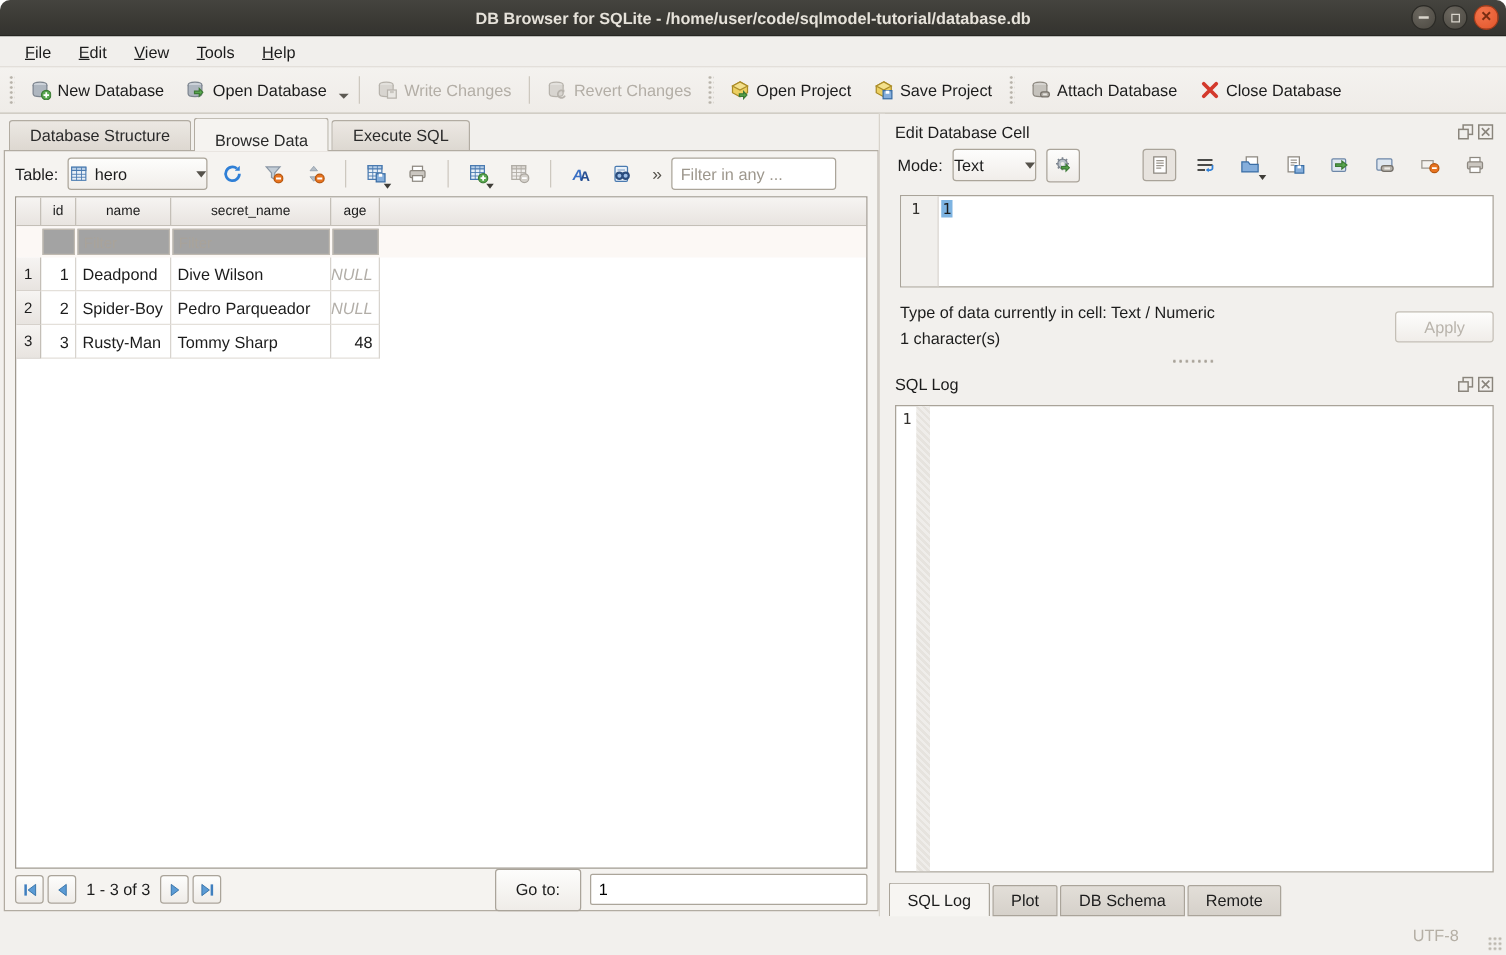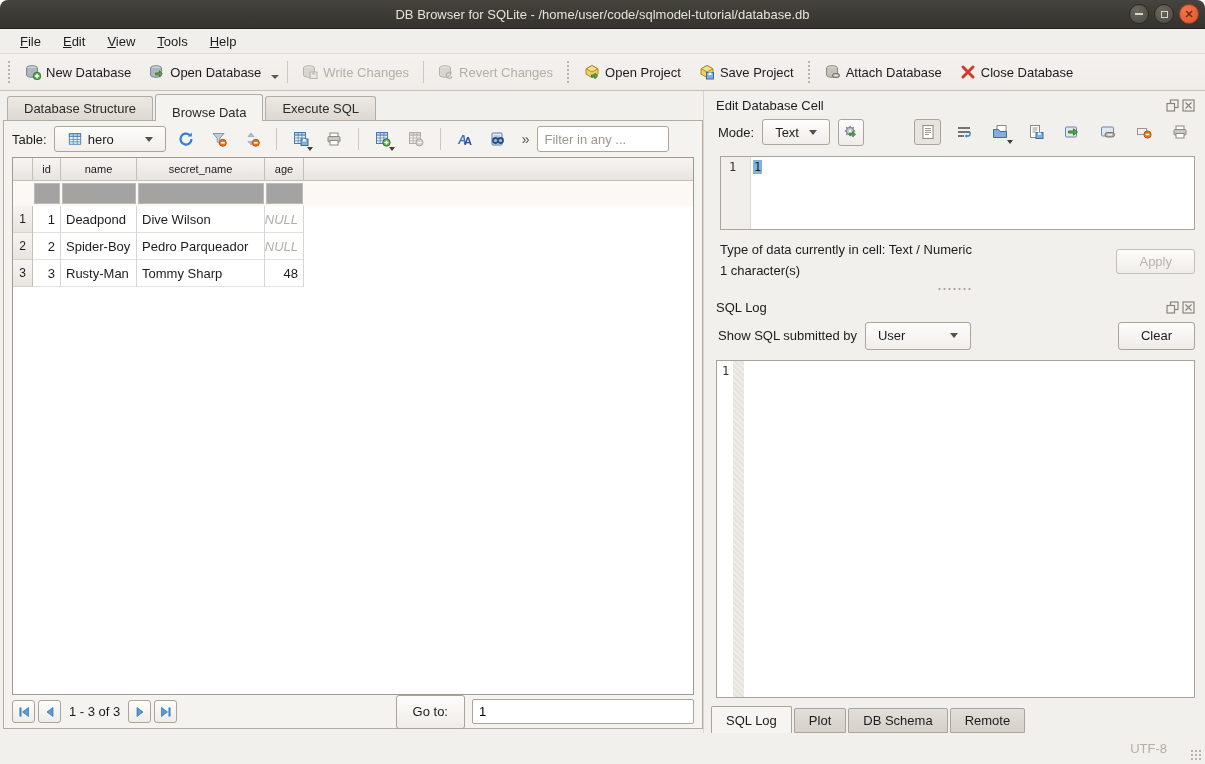--- a/index.html
+++ b/index.html
@@ -1,21 +1,21 @@
 <!DOCTYPE html>
 <html><head>
 <meta charset="utf-8">
 <style>
   * { margin:0; padding:0; box-sizing:border-box; }
   html,body { width:1205px; height:764px; font-family:"Liberation Sans",sans-serif; font-size:13px; color:#1c1c1c; background:#fff; }
   .window { width:1205px; height:764px; display:flex; flex-direction:column; background:#f2f0ed; border-radius:8px 8px 0 0; overflow:hidden; }
 
   
   .titlebar { height:29px; flex:0 0 29px; background:linear-gradient(#45443f,#3a3934 60%,#34332f); display:flex; align-items:center; position:relative; border-bottom:1px solid #262521; }
-  .title-text { flex:1; text-align:center; color:#e6e2da; font-weight:normal; font-size:13px; }
+  .title-text { flex:1; text-align:center; color:#e6e2da; font-weight:bold; font-size:13px; }
   .win-controls { position:absolute; right:6px; top:4px; display:flex; gap:5px; }
   .win-btn { width:20px; height:20px; border-radius:50%; background:radial-gradient(circle at 35% 30%,#6b675f,#4b4841); border:1px solid #2b2a26; display:flex; align-items:center; justify-content:center; }
   .win-btn.close { background:radial-gradient(circle at 35% 30%,#f4754c,#e0552b); border-color:#a33c1b; }
   .win-btn .bar { width:8px; height:2px; background:#d9d5cc; }
   .win-btn .box { width:7px; height:7px; border:1.5px solid #d9d5cc; }
   .win-btn .x { color:#7a2d12; font-size:11px; font-weight:bold; line-height:1; }
 
   
   .menubar { height:25px; flex:0 0 25px; background:#f1efec; display:flex; align-items:center; padding-left:10px; gap:2px; border-bottom:1px solid #dedad3; }
   .menu-item { padding:2px 10px; display:inline-block; }
@@ -35,21 +35,21 @@
 
   
   .left-pane { width:703px; flex:0 0 703px; display:flex; flex-direction:column; padding:2px 0 4px 3px; }
   .main-tabs { height:27px; flex:0 0 27px; display:flex; align-items:flex-end; padding-left:4px; position:relative; z-index:2; }
   .main-tab { padding:4px 16px 4px 16px; background:linear-gradient(#ece8e3,#ddd8d1); border:1px solid #b2aca2; border-bottom:none; margin-right:2px; border-radius:3px 3px 0 0; color:#2a2a2a; height:24px; }
   .main-tab.active { background:#f5f3f0; height:27px; padding-top:10px; position:relative; top:1px; font-weight:normal; }
   .tab-frame { flex:1; border:1px solid #b2aca2; background:#f5f3f0; display:flex; flex-direction:column; min-height:0; }
 
   
   .browse-bar { height:36px; flex:0 0 36px; display:flex; align-items:center; padding:0 8px; gap:7px; }
-  .combo { height:26px; background:linear-gradient(#fdfdfc,#f1eeea); border:1px solid #aba59a; border-radius:3px; display:flex; align-items:center; padding:0 12px; gap:5px; }
+  .combo { height:26px; background:linear-gradient(#fdfdfc,#f1eeea); border:1px solid #aba59a; border-radius:3px; display:flex; align-items:center; padding:0 0; gap:5px; }
   .combo .arrow { width:0; height:0; border-left:4px solid transparent; border-right:4px solid transparent; border-top:5px solid #55524b; margin-left:auto; }
   .combo-table { width:112px; }
   .icon-btn { width:26px; height:26px; display:flex; align-items:center; justify-content:center; position:relative; border-radius:3px; }
   .icon-btn.has-caret::after { content:""; position:absolute; right:1px; bottom:1px; border-left:3.5px solid transparent; border-right:3.5px solid transparent; border-top:4px solid #3f3d38; }
   .chev { color:#55524b; font-size:14px; margin-left:4px; }
   .filter-any { width:132px; height:26px; border:1px solid #aba59a; border-radius:3px; background:#fff; padding:0 7px; font-size:13px; font-family:"Liberation Sans",sans-serif; color:#ef4444; }
   .filter-any::placeholder { color:#9d978d; }
 
   
   .grid-wrap { flex:1; margin:0 8px; border:1px solid #9f998f; background:#fff; overflow:hidden; display:flex; flex-direction:column; min-height:0; }
@@ -528,29 +528,20 @@
               <rect x="4.5" y="1" width="7.5" height="7.5" fill="none" stroke="#8a857c" stroke-width="1.2"></rect>
               <rect x="1" y="4.5" width="7.5" height="7.5" fill="#f1efec" stroke="#8a857c" stroke-width="1.2"></rect>
             </svg>
           <svg class="dock-ic" viewBox="0 0 13 13">
               <rect x="1" y="1" width="11" height="11" fill="none" stroke="#8a857c" stroke-width="1.2"></rect>
               <path d="M3.5 3.5l6 6M9.5 3.5l-6 6" stroke="#8a857c" stroke-width="1.3"></path>
             </svg>
         </span>
       </div>
 
-      <div class="log-controls">
-        <span>Show SQL submitted by</span>
-        <div class="combo combo-user">
-          <span>User</span>
-          <span class="arrow"></span>
-        </div>
-        <div class="log-spacer"></div>
-        <div class="clear-btn">Clear</div>
-      </div>
 
       <div class="log-editor">
         <div class="log-num">1</div>
         <div class="log-fold"></div>
         <div class="log-content"></div>
       </div>
 
       <div class="bottom-tabs">
         <div class="b-tab active">SQL Log</div>
         <div class="b-tab">Plot</div>

